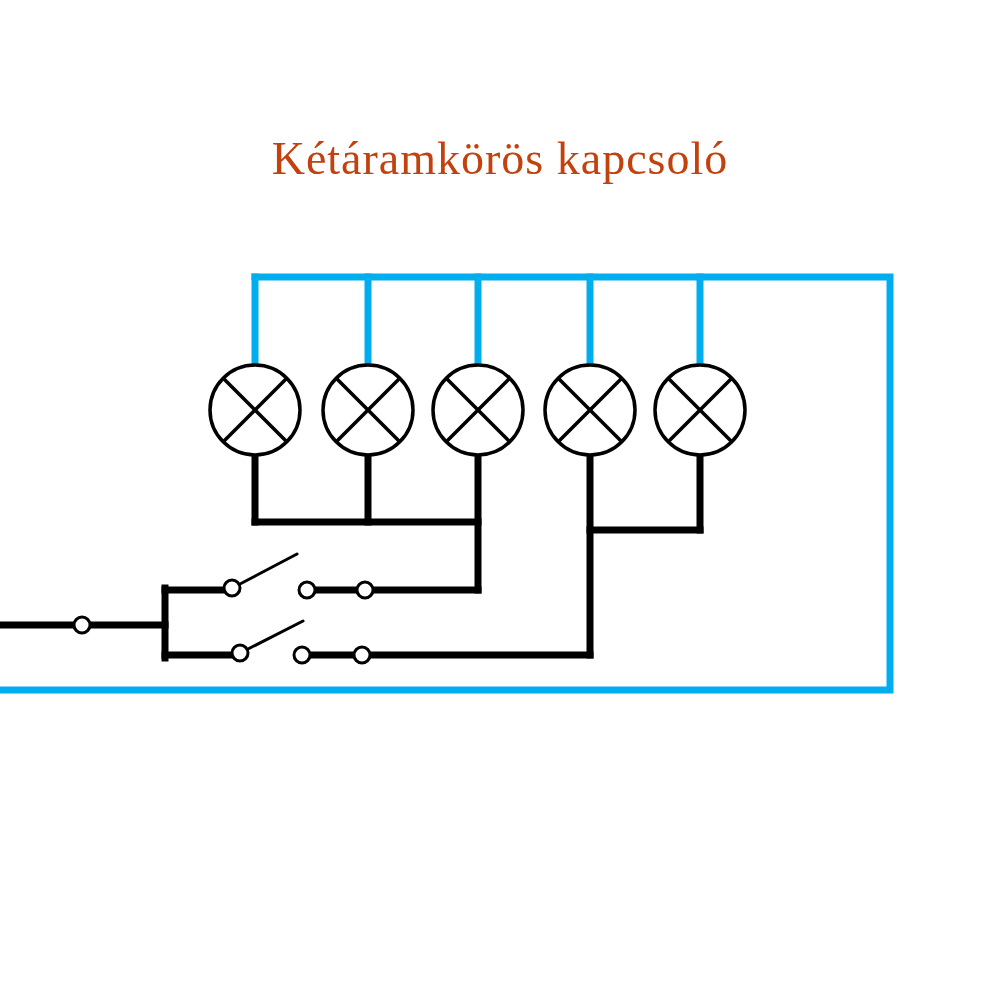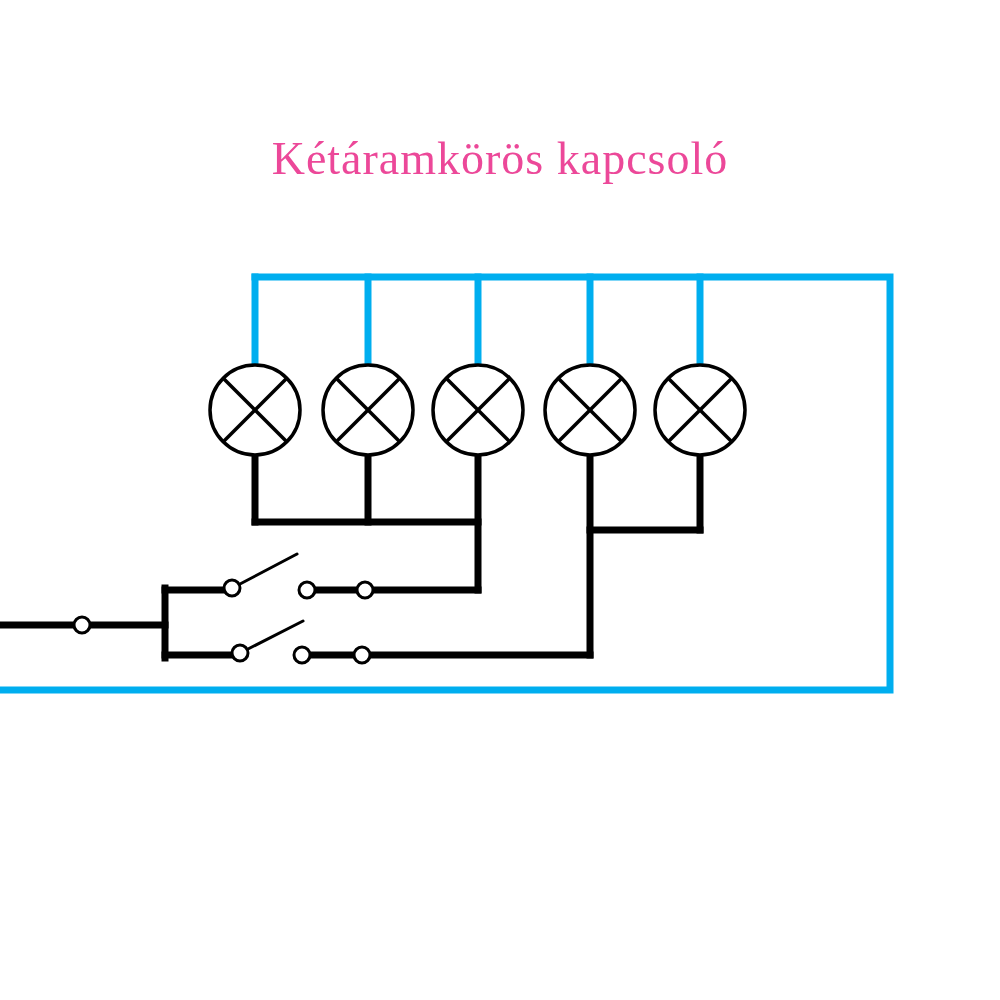--- a/index.html
+++ b/index.html
@@ -16,21 +16,21 @@
     font-family: "Liberation Serif", serif;
   }
   .title {
     position: absolute;
     top: 132px;
     left: 0;
     width: 100%;
     text-align: center;
     font-size: 46px;
     font-weight: 400;
-    color: #ec4899;
+    color: #c2410c;
     letter-spacing: 1px;
   }
   svg.diagram {
     position: absolute;
     top: 0;
     left: 0;
     width: 1000px;
     height: 1000px;
   }
 </style>

